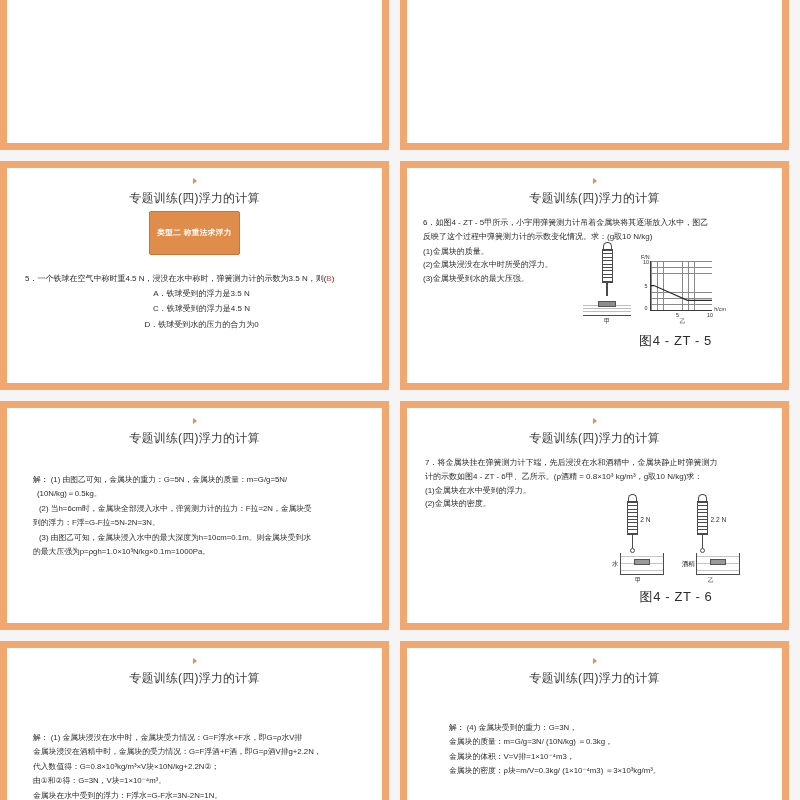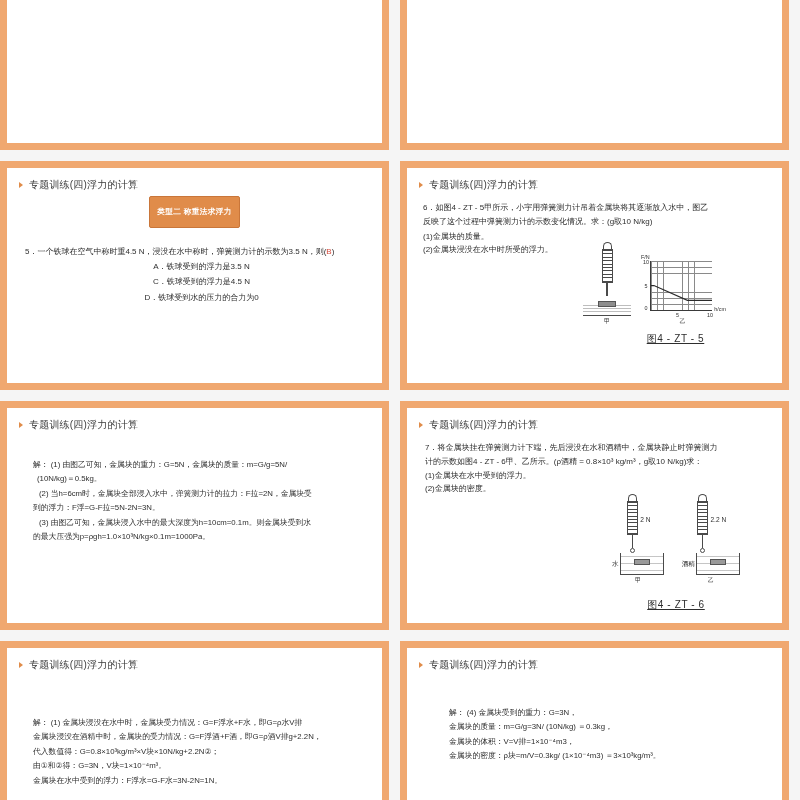--- a/index.html
+++ b/index.html
@@ -27,52 +27,53 @@
   }
   .slide-inner{
     background:#FFFFFF;
     width:100%; height:100%;
     position:relative;
     overflow:hidden;
     padding:10px 12px 6px 12px;
   }
   .s-head{
     display:flex; align-items:center; gap:6px;
-    font-size:10px; color:#3A3A3A; letter-spacing:.2px;
+    font-size:12px; color:#3A3A3A; letter-spacing:.2px;
     white-space:nowrap;
+    flex-direction:column;
   }
   .tri{
     width:0;height:0;
     border-left:4.5px solid #E08C4A;
     border-top:3px solid transparent;
     border-bottom:3px solid transparent;
     flex:none;
   }
   .body{ margin-top:9px; }
 
   .type-tag{
     display:inline-block;
     background:#E08C4A;
     color:#FFFFFF;
     font-size:7.6px;
     font-weight:bold;
-    padding:10px 7px;
+    padding:16px 7px;
     border-radius:2px;
     border:1px solid #C9763A;
     letter-spacing:.4px;
   }
   .tag-wrap{ text-align:center; margin:4px 0 9px 0; }
 
   .q{ font-size:8px; color:#2E2E2E; line-height:1.72; text-align:justify; }
   .q .ans{ color:#D4483B; }
   .opt{ font-size:8px; color:#2E2E2E; line-height:1.95; padding-left:14px;text-align:center; }
 
   .sol{ font-size:7.8px; color:#2E2E2E; line-height:1.85; text-align:justify; }
 
-  .fig-cap{ font-size:10px; color:#2E2E2E; text-align:center; letter-spacing:.6px;text-decoration:underline; }
+  .fig-cap{ font-size:13px; color:#2E2E2E; text-align:center; letter-spacing:.6px; }
 
   
   .fig-row{ display:flex; gap:14px; align-items:flex-end; justify-content:center; }
 
   .scale{ position:relative; width:14px; }
   .scale .hook{
     width:9px;height:7px;margin:0 auto;
     border:1.1px solid #4a4a4a;border-bottom:none;border-radius:5px 5px 0 0;
   }
   .scale .barrel{
@@ -147,20 +148,21 @@
     <div class="slide-inner">
       <div class="s-head">
         <span class="tri"></span>
         <span>专题训练(四)浮力的计算</span>
       </div>
       <div class="body" style="padding:0 4px;">
         <div class="q">6．如图4 - ZT - 5甲所示，小宇用弹簧测力计吊着金属块将其逐渐放入水中，图乙</div>
         <div class="q">反映了这个过程中弹簧测力计的示数变化情况。求：(g取10 N/kg)</div>
         <div class="q" style="margin-top:1px;">(1)金属块的质量。</div>
         <div class="q">(2)金属块浸没在水中时所受的浮力。</div>
+        <div class="q">(3)金属块受到水的最大压强。</div>
 
         <div style="position:absolute;right:14px;top:74px;width:185px;">
           <div class="fig-row" style="justify-content:flex-start;gap:10px;align-items:flex-end;">
 
             <div style="display:flex;flex-direction:column;align-items:center;">
               <div class="scale" style="margin-bottom:0;">
                 <div class="hook"></div>
                 <div class="barrel"></div>
                 <div class="rod"></div>
               </div>
@@ -258,21 +260,21 @@
               </div>
               <div style="display:flex;align-items:center;">
                 <span class="flabel" style="margin-right:1px;">酒精</span>
                 <div class="beaker" style="width:44px;height:22px;">
                   <div class="block" style="width:16px;height:6px;top:6px;"></div>
                 </div>
               </div>
               <div class="lbl">乙</div>
             </div>
           </div>
-          <div class="fig-cap" style="margin-top:13px;">图4 - ZT - 6</div>
+          <div class="fig-cap" style="margin-top:3px;">图4 - ZT - 6</div>
         </div>
       </div>
     </div>
   </div>
 
   <div class="slide">
     <div class="slide-inner">
       <div class="s-head">
         <span class="tri"></span>
         <span>专题训练(四)浮力的计算</span>

